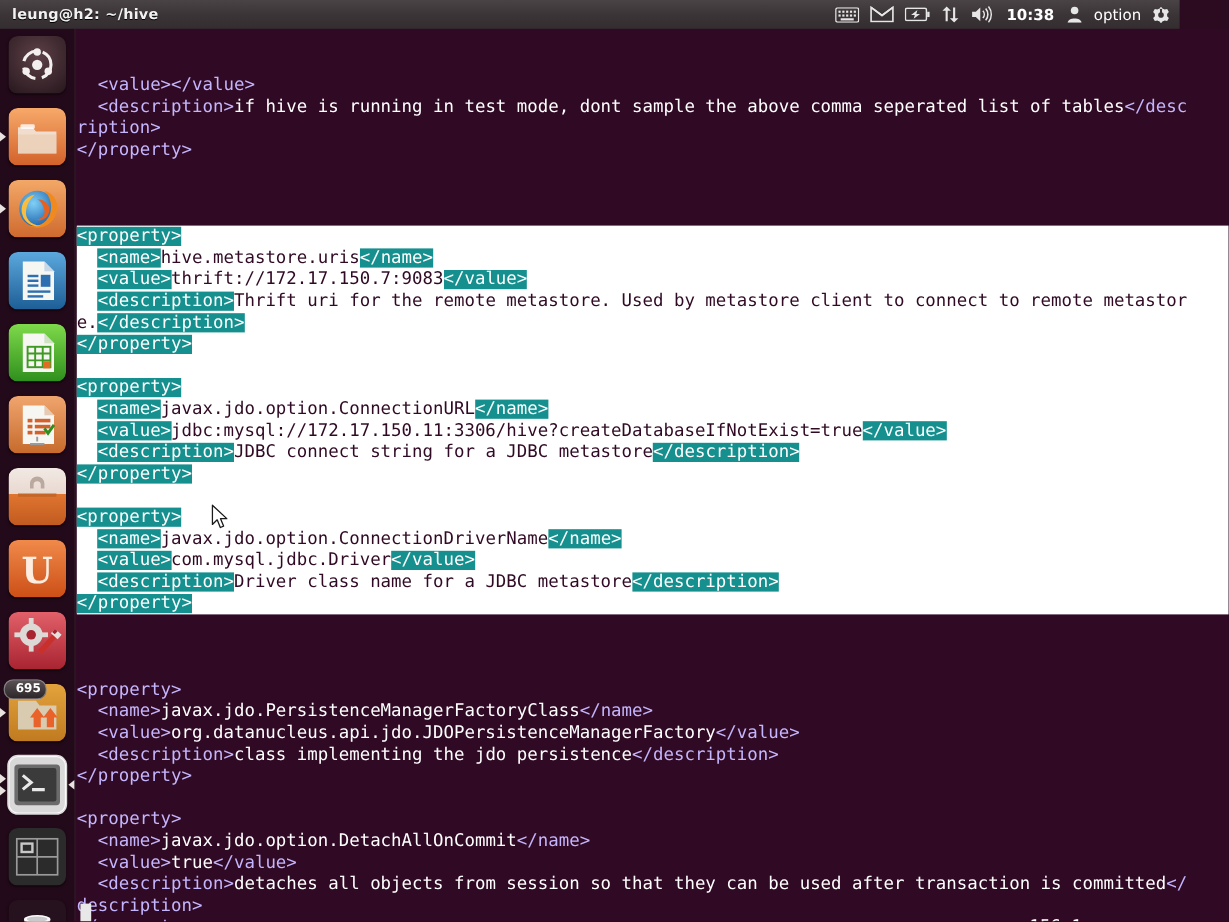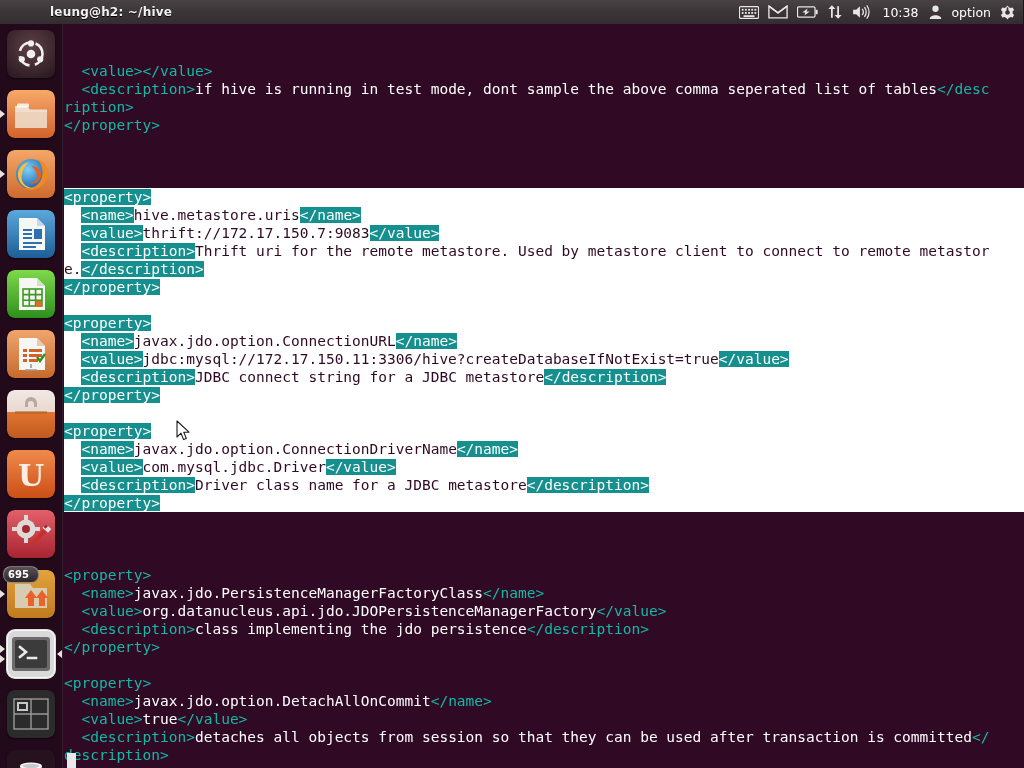--- a/index.html
+++ b/index.html
@@ -11,27 +11,26 @@
   #screen{position:relative;width:1024px;height:768px;overflow:hidden;}
 
   
   #panel{
     position:absolute;left:0;top:0;width:983px;height:24px;
     background:linear-gradient(to bottom,#4a4345 0%,#3b3537 50%,#332d2f 100%);
     display:flex;align-items:center;
     font-family:"DejaVu Sans","Liberation Sans",sans-serif;
     color:#f2f2f2;font-size:12px;font-weight:bold;
     z-index:40;
-    padding-left:40px;
   }
   #panel-title{margin-left:10px;letter-spacing:.2px;text-shadow:0 1px 0 #000;}
   #panel-right{margin-left:auto;display:flex;align-items:center;gap:9px;padding-right:8px;}
   #panel-right .ind{display:flex;align-items:center;justify-content:center;height:24px;}
   #panel-right svg{display:block;}
-  #panel-clock{font-weight:normal;font-size:12.5px;color:#fff;padding:0 2px;}
+  #panel-clock{font-weight:bold;font-size:12.5px;color:#fff;padding:0 2px;}
   #panel-user{font-weight:normal;font-size:12.5px;color:#fff;}
 
   
   #launcher{
     position:absolute;left:0;top:24px;width:62px;height:744px;
     background:rgba(34,10,26,0.86);
     border-right:1px solid rgba(255,255,255,.07);
     z-index:30;
   }
   .lch{position:relative;width:62px;height:60px;display:flex;align-items:center;justify-content:center;}
@@ -45,36 +44,36 @@
   .pip-l2{position:absolute;left:0;top:50%;margin-top:-9px;width:0;height:0;
       border-top:4px solid transparent;border-bottom:4px solid transparent;border-left:5px solid #e8e3e0;}
   .pip-l3{position:absolute;left:0;top:50%;margin-top:1px;width:0;height:0;
       border-top:4px solid transparent;border-bottom:4px solid transparent;border-left:5px solid #e8e3e0;}
   .ic.focused{outline:2px solid rgba(255,255,255,.85);outline-offset:-1px;border-radius:8px;}
   .badge{
     position:absolute;left:3px;top:2px;min-width:26px;height:15px;padding:0 4px;
     background:linear-gradient(to bottom,#5a5255,#2d2629);
     border:1px solid rgba(255,255,255,.35);border-radius:8px;
     color:#fff;font-family:"DejaVu Sans","Liberation Sans",sans-serif;
-    font-size:10px;font-weight:bold;line-height:15px;text-align:left;z-index:3;
+    font-size:10px;font-weight:bold;line-height:15px;text-align:right;z-index:3;
   }
 
   
   #term{
     position:absolute;left:62px;top:24px;width:962px;height:744px;
     background:#300a24;overflow:hidden;
   }
   #termtext{
     position:absolute;left:2px;top:2px;right:0;
     font-family:"DejaVu Sans Mono","Liberation Mono",monospace;
     font-size:14.5px;line-height:18px;white-space:pre;
     color:#ffffff;
   }
   .ln{height:18px;}
-  .t{color:#14b8a6;}          
+  .t{color:#c4b5fd;}          
   .sel-block{background:#ffffff;}
   .sel-block .ln{color:#300a24;}
   .sel-block .t{background:#15908f;color:#ffffff;}
   #cursorblk{
     position:absolute;left:5px;top:729px;width:9px;height:16px;background:#e8e8e8;
   }
   #statusline{
     position:absolute;left:0;bottom:4px;width:962px;height:18px;
     font-family:"DejaVu Sans Mono","Liberation Mono",monospace;
     font-size:14.5px;line-height:18px;color:#ffffff;white-space:pre;

